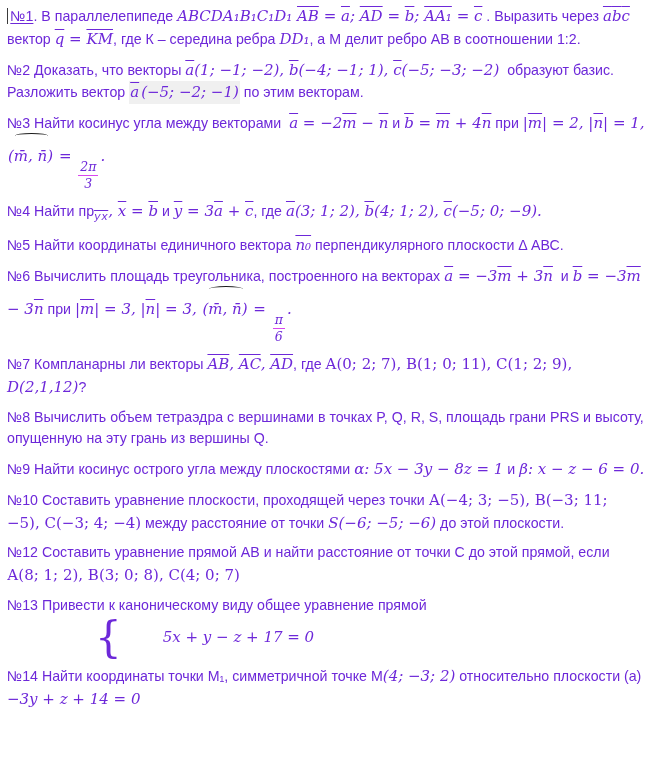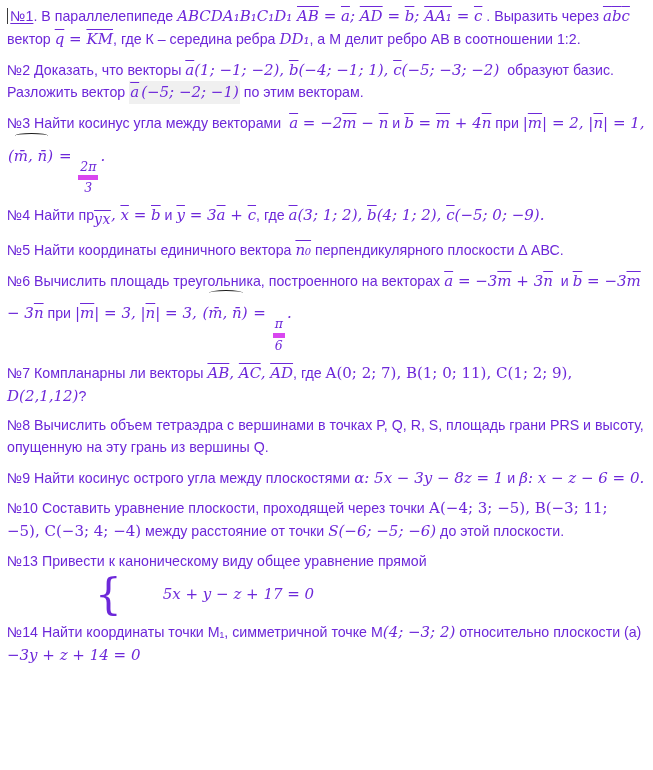--- a/index.html
+++ b/index.html
@@ -23,30 +23,30 @@
   }
   .m, .ov, .hat, .sub { font-style: italic; font-size: 15px; }
   .mu { font-style: normal; font-size: 15px; }
   .ov { text-decoration: overline; text-decoration-thickness: 1px; }
   .hat { position: relative; display: inline-block; padding: 10px 1px 0 1px; }
   .hat::before {
     content: ""; position: absolute; top: -2px; left: 16%; right: 12%;
     height: 5px; border-top: 1.4px solid #1b1b1b;
     border-radius: 50% 50% 0 0;
   }
-  .sub { font-size: 14px; vertical-align: -4px; letter-spacing: 0.5px; }
+  .sub { font-size: 11px; vertical-align: -4px; letter-spacing: 0.5px; font-family: Liberation Mono, monospace; }
   .bar { text-decoration: overline; }
   .u { text-decoration: underline; text-underline-offset: 2px; }
   .hl { background: #f0f0f0; padding: 2px 1px 3px 1px; }
   .frac {
     display: inline-flex; flex-direction: column; align-items: center;
     vertical-align: -0.8em; font-size: 12.5px; font-style: italic;
     line-height: 1.3; margin: 0 2px;
   }
-  .frac .num { border-bottom: 5px solid #d946ef; padding: 0 2px; }
+  .frac .num { border-bottom: 1px solid #d946ef; padding: 0 2px; }
   .frac .den { padding: 0 2px; }
   .sys {
     display: flex; align-items: center; width: fit-content;
     margin: 3px 0 0 88px; font-style: italic;
   }
   .sys .brace {
     font-style: normal; font-size: 42px; line-height: 0.9;
     margin-right: 3px; font-weight: 400;
   }
   .sys .rows { display: flex; flex-direction: column; margin-left: 38px; }
@@ -70,20 +70,21 @@
       <p class="prob"><span class="t">№4 Найти пр</span><span class="sub bar">yx</span><span class="m">, </span><span class="ov">x</span><span class="m"> = </span><span class="ov">b</span><span class="t"> и </span><span class="ov">y</span><span class="m"> = 3</span><span class="ov">a</span><span class="m"> + </span><span class="ov">c</span><span class="t">, где </span><span class="ov">a</span><span class="m">(3; 1; 2), </span><span class="ov">b</span><span class="m">(4; 1; 2), </span><span class="ov">c</span><span class="m">(−5; 0; −9).</span></p>
       <p class="prob"><span class="t">№5 Найти координаты единичного вектора </span><span class="ov">n₀</span><span class="t"> перпендикулярного плоскости Δ АВС.</span></p>
       <p class="prob"><span class="t">№6 Вычислить площадь треугольника, построенного на векторах </span><span class="ov">a</span><span class="m"> = −3</span><span class="ov">m</span><span class="m"> + 3</span><span class="ov">n</span><span class="t">&nbsp; и </span><span class="ov">b</span><span class="m"> = −3</span><span class="ov">m</span><span class="m"> − 3</span><span class="ov">n</span><span class="t"> при </span><span class="m">|</span><span class="ov">m</span><span class="m">| = 3, |</span><span class="ov">n</span><span class="m">| = 3, </span><span class="hat">(m̄, n̄)</span><span class="m"> = </span><span class="frac">
           <span class="num">π</span>
           <span class="den">6</span>
         </span><span class="m">.</span></p>
       <p class="prob"><span class="t">№7 Компланарны ли векторы </span><span class="ov">AB</span><span class="m">, </span><span class="ov">AC</span><span class="m">, </span><span class="ov">AD</span><span class="t">, где </span><span class="mu">A(0; 2; 7), B(1; 0; 11), C(1; 2; 9), </span><span class="m">D(2,1,12)</span><span class="t">?</span></p>
       <p class="prob"><span class="t">№8 Вычислить объем тетраэдра с вершинами в точках P, Q, R, S, площадь грани PRS и высоту, опущенную на эту грань из вершины Q.</span></p>
       <p class="prob"><span class="t">№9 Найти косинус острого угла между плоскостями </span><span class="m">α: 5x − 3y − 8z = 1</span><span class="t"> и </span><span class="m">β: x − z − 6 = 0.</span></p>
       <p class="prob"><span class="t">№10 Составить уравнение плоскости, проходящей через точки </span><span class="mu">А(−4; 3; −5), В(−3; 11; −5), С(−3; 4; −4)</span><span class="t"> между расстояние от точки </span><span class="m">S(−6; −5; −6)</span><span class="t"> до этой плоскости.</span></p>
+      <p class="prob"><span class="t">№12 Составить уравнение прямой АВ и найти расстояние от точки С до этой прямой, если </span><span class="mu">А(8; 1; 2), В(3; 0; 8), С(4; 0; 7)</span></p>
       <p class="prob"><span class="t">№13 Привести к каноническому виду общее уравнение прямой</span><span class="sys">
           <span class="brace">{</span>
           <span class="rows">
             <span class="row">5x + y − z + 17 = 0</span>
           </span>
         </span></p>
       <p class="prob"><span class="t">№14 Найти координаты точки М₁, симметричной точке М</span><span class="m">(4; −3; 2)</span><span class="t"> относительно плоскости (а)</span><span class="m">−3y + z + 14 = 0</span></p>
     </div>
 </main>
 

